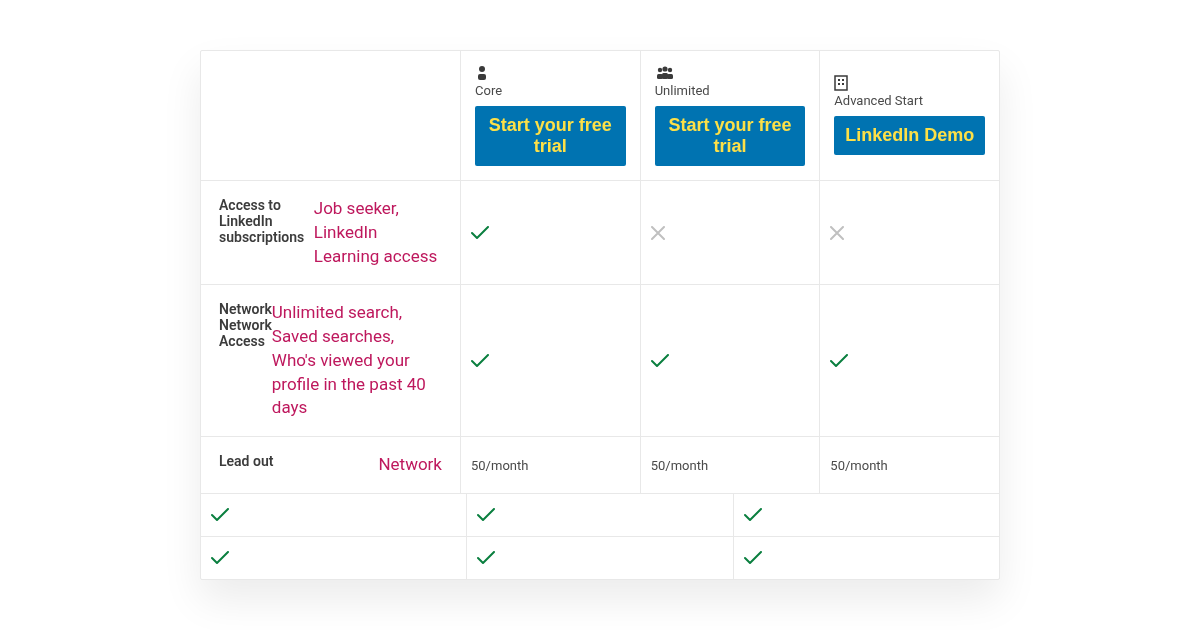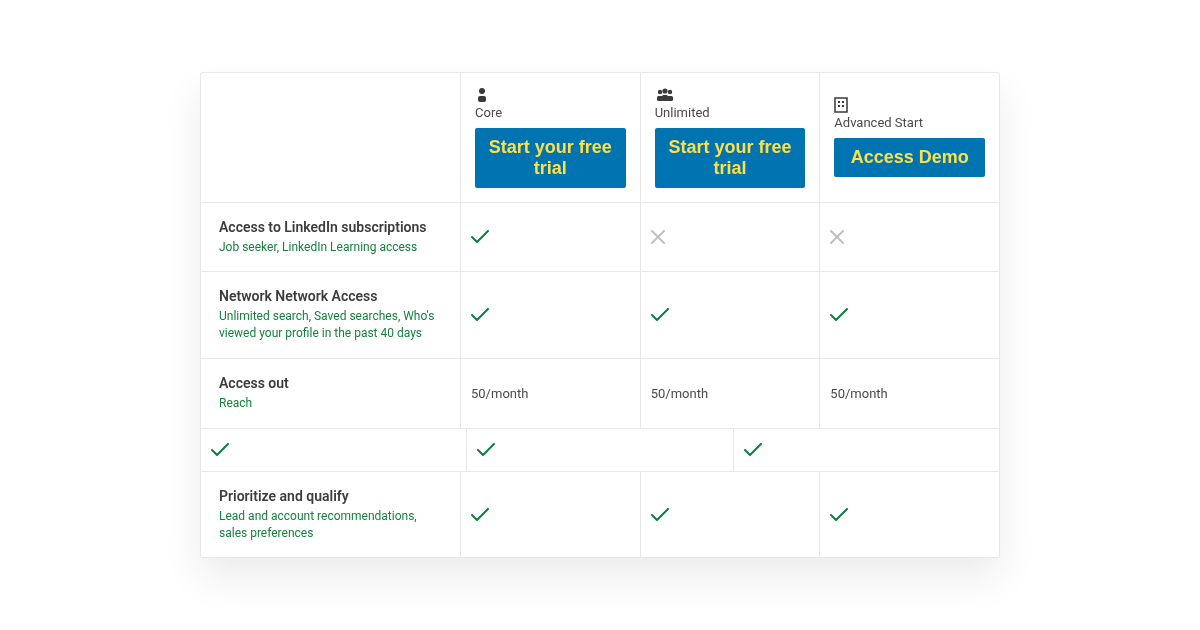--- a/index.html
+++ b/index.html
@@ -26,21 +26,21 @@
   .row:last-child { border-bottom: none; }
   .cell {
     border-right: 1px solid #e8e8e8;
     display: flex;
     align-items: flex-start;
     justify-content: center;
   }
   .cell:last-child { border-right: none; }
   .label-cell {
     flex: 0 0 260px;
-    flex-direction: column;
+    flex-direction: row;
     align-items: flex-start;
     justify-content: space-between;
     padding: 16px 18px;
   }
   .plan-cell {
     flex: 1;
     flex-direction: column;
     padding: 14px 10px;
     text-align: center;
   }
@@ -64,22 +64,22 @@
     border-radius: 2px;
     cursor: pointer;
   }
   .feat-title {
     font-size: 14px;
     font-weight: 600;
     color: #3c3c3c;
     margin-bottom: 4px;
   }
   .feat-desc {
-    font-size: 12px;
-    color: #15803d;
+    font-size: 17px;
+    color: #be185d;
     line-height: 1.4;
   }
   .value-text {
     font-size: 13px;
     color: #4a4a4a;
   }
   .check { color: #0a7f3f; }
   .cross { color: #c0c0c0; }
   svg { display: block; }
 </style>
@@ -121,21 +121,21 @@
       <span class="plan-icon">
         <svg width="14" height="16" viewBox="0 0 14 16">
           <rect x="1" y="1" width="12" height="14" fill="none" stroke="#3a3a3a" stroke-width="1.5"></rect>
           <rect x="4" y="4" width="2" height="2" fill="#3a3a3a"></rect>
             <rect x="8" y="4" width="2" height="2" fill="#3a3a3a"></rect>
           <rect x="4" y="8" width="2" height="2" fill="#3a3a3a"></rect>
             <rect x="8" y="8" width="2" height="2" fill="#3a3a3a"></rect>
         </svg>
       </span>
       <div class="plan-name">Advanced Start</div>
-      <button class="cta-btn">Access Demo</button>
+      <button class="cta-btn">LinkedIn Demo</button>
     </div>
   </div>
 
   <div id="feature-rows">
       <div class="row">
         <div class="cell label-cell">
           <div class="feat-title">Access to LinkedIn subscriptions</div>
           <div class="feat-desc">Job seeker, LinkedIn Learning access</div>
         </div>
         <div class="cell plan-cell">
@@ -182,22 +182,22 @@
         <div class="cell plan-cell">
           <span class="check">
             <svg width="18" height="14" viewBox="0 0 18 14">
               <path d="M1 7 L6 12 L17 1" stroke="#0a7f3f" stroke-width="2" fill="none" stroke-linecap="round" stroke-linejoin="round"></path>
             </svg>
           </span>
         </div>
       </div>
       <div class="row">
         <div class="cell label-cell">
-          <div class="feat-title">Access out</div>
-          <div class="feat-desc">Reach</div>
+          <div class="feat-title">Lead out</div>
+          <div class="feat-desc">Network</div>
         </div>
         <div class="cell plan-cell">
           <span class="value-text">50/month</span>
         </div>
         <div class="cell plan-cell">
           <span class="value-text">50/month</span>
         </div>
         <div class="cell plan-cell">
           <span class="value-text">50/month</span>
         </div>
@@ -219,24 +219,20 @@
         </div>
         <div class="cell plan-cell">
           <span class="check">
             <svg width="18" height="14" viewBox="0 0 18 14">
               <path d="M1 7 L6 12 L17 1" stroke="#0a7f3f" stroke-width="2" fill="none" stroke-linecap="round" stroke-linejoin="round"></path>
             </svg>
           </span>
         </div>
       </div>
       <div class="row">
-        <div class="cell label-cell">
-          <div class="feat-title">Prioritize and qualify</div>
-          <div class="feat-desc">Lead and account recommendations, sales preferences</div>
-        </div>
         <div class="cell plan-cell">
           <span class="check">
             <svg width="18" height="14" viewBox="0 0 18 14">
               <path d="M1 7 L6 12 L17 1" stroke="#0a7f3f" stroke-width="2" fill="none" stroke-linecap="round" stroke-linejoin="round"></path>
             </svg>
           </span>
         </div>
         <div class="cell plan-cell">
           <span class="check">
             <svg width="18" height="14" viewBox="0 0 18 14">

